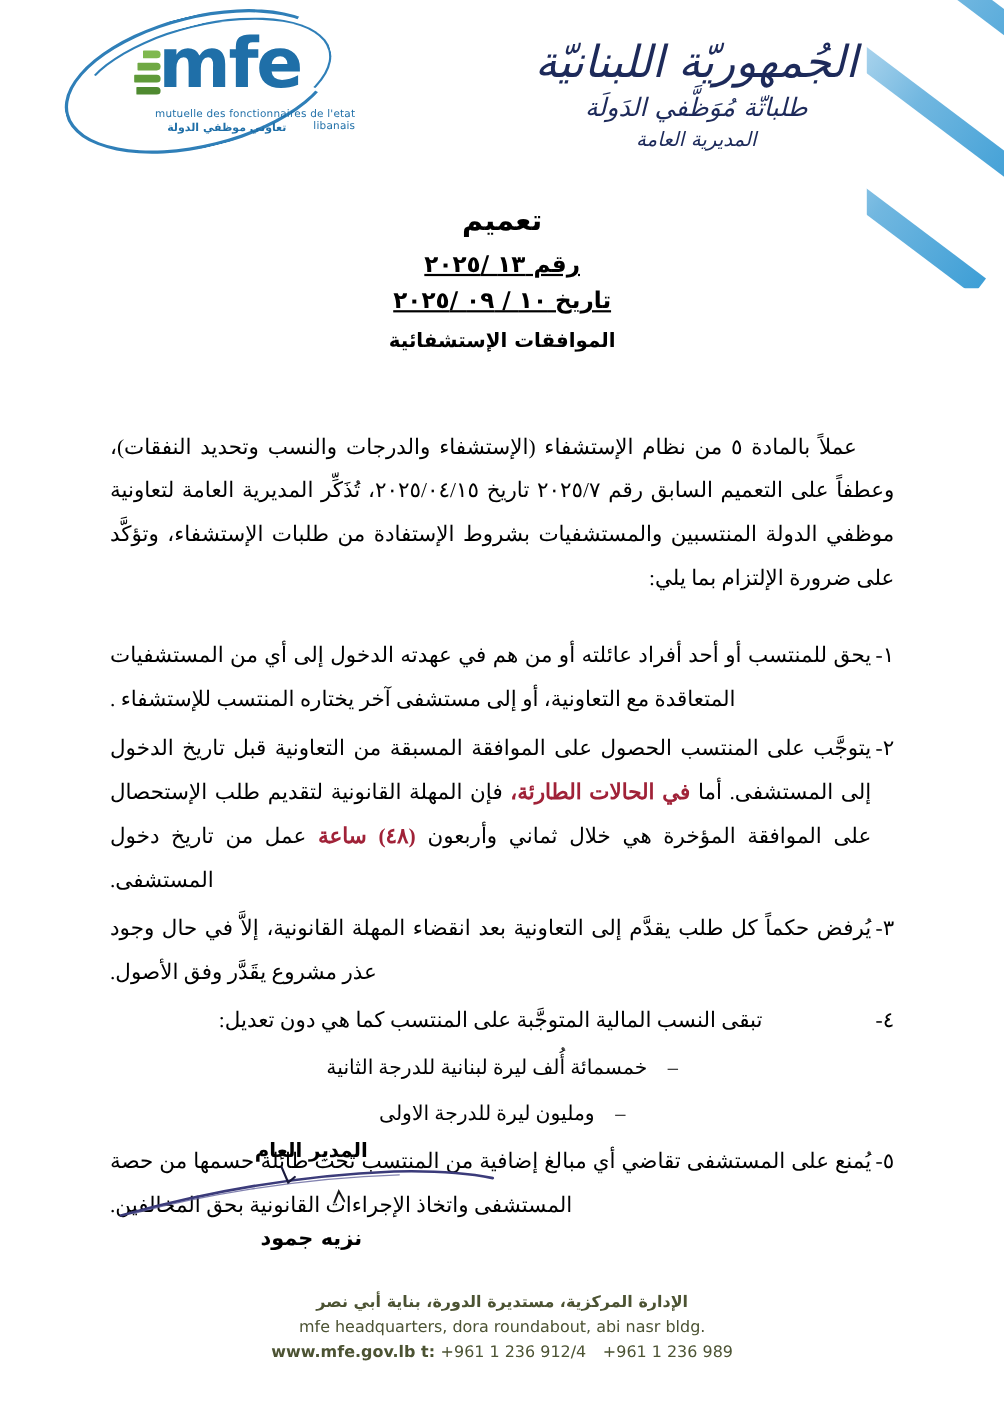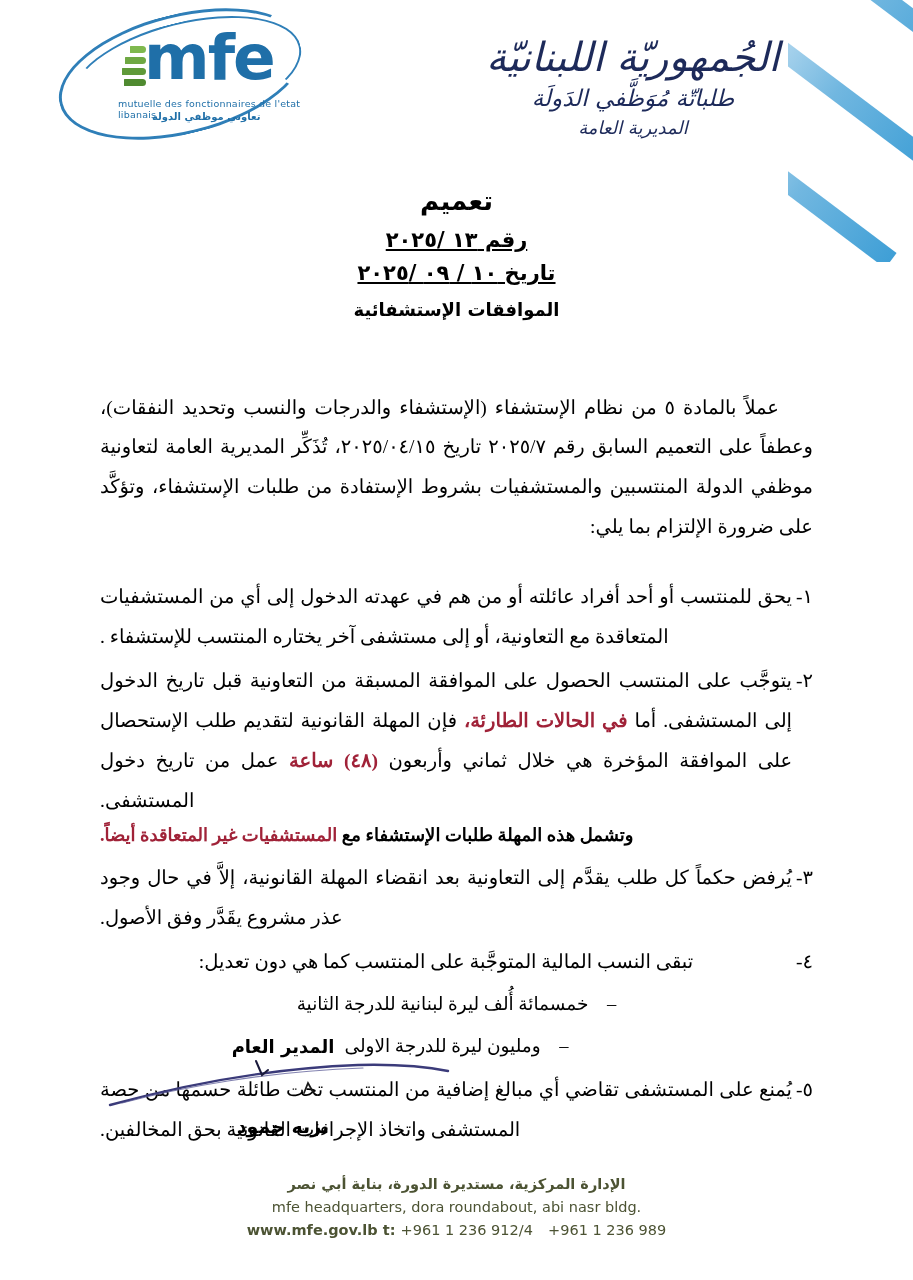--- a/index.html
+++ b/index.html
@@ -39,20 +39,21 @@
     transform: rotate(37deg);
   }
 
   
   .logo-block {
     position: absolute;
     left: 48px;
     top: 8px;
     width: 275px;
     height: 132px;
+    text-align: right;
   }
   .logo-ellipse {
     position: absolute;
     left: 8px;
     top: 6px;
     width: 252px;
     height: 120px;
     border: 3px solid #2f7fb8;
     border-radius: 50%;
     border-top-color: #2f7fb8;
@@ -338,21 +339,20 @@
   <div class="clause-list">
 
     <div class="clause">
       <span class="clause-num">١-</span>
       <span class="clause-text">يحق للمنتسب أو أحد أفراد عائلته أو من هم في عهدته الدخول إلى أي من المستشفيات المتعاقدة مع التعاونية، أو إلى مستشفى آخر يختاره المنتسب للإستشفاء .</span>
     </div>
 
     <div class="clause">
       <span class="clause-num">٢-</span>
       <span class="clause-text"><span>يتوجَّب على المنتسب الحصول على الموافقة المسبقة من التعاونية قبل تاريخ الدخول إلى المستشفى. أما </span><span class="hl-red">في الحالات الطارئة،</span><span> فإن المهلة القانونية لتقديم طلب الإستحصال على الموافقة المؤخرة هي خلال ثماني وأربعون </span><span class="hl-red">(٤٨) ساعة</span><span> عمل من تاريخ دخول المستشفى.</span>
-        <div class="red-line"><span class="bold-k">وتشمل هذه المهلة طلبات الإستشفاء مع </span><span class="hl-red">المستشفيات غير المتعاقدة أيضاً.</span></div>
       </span>
     </div>
 
     <div class="clause">
       <span class="clause-num">٣-</span>
       <span class="clause-text">يُرفض حكماً كل طلب يقدَّم إلى التعاونية بعد انقضاء المهلة القانونية، إلاَّ في حال وجود عذر مشروع يقَدَّر وفق الأصول.</span>
     </div>
 
     <div class="clause">
       <span class="clause-num">٤-</span>

